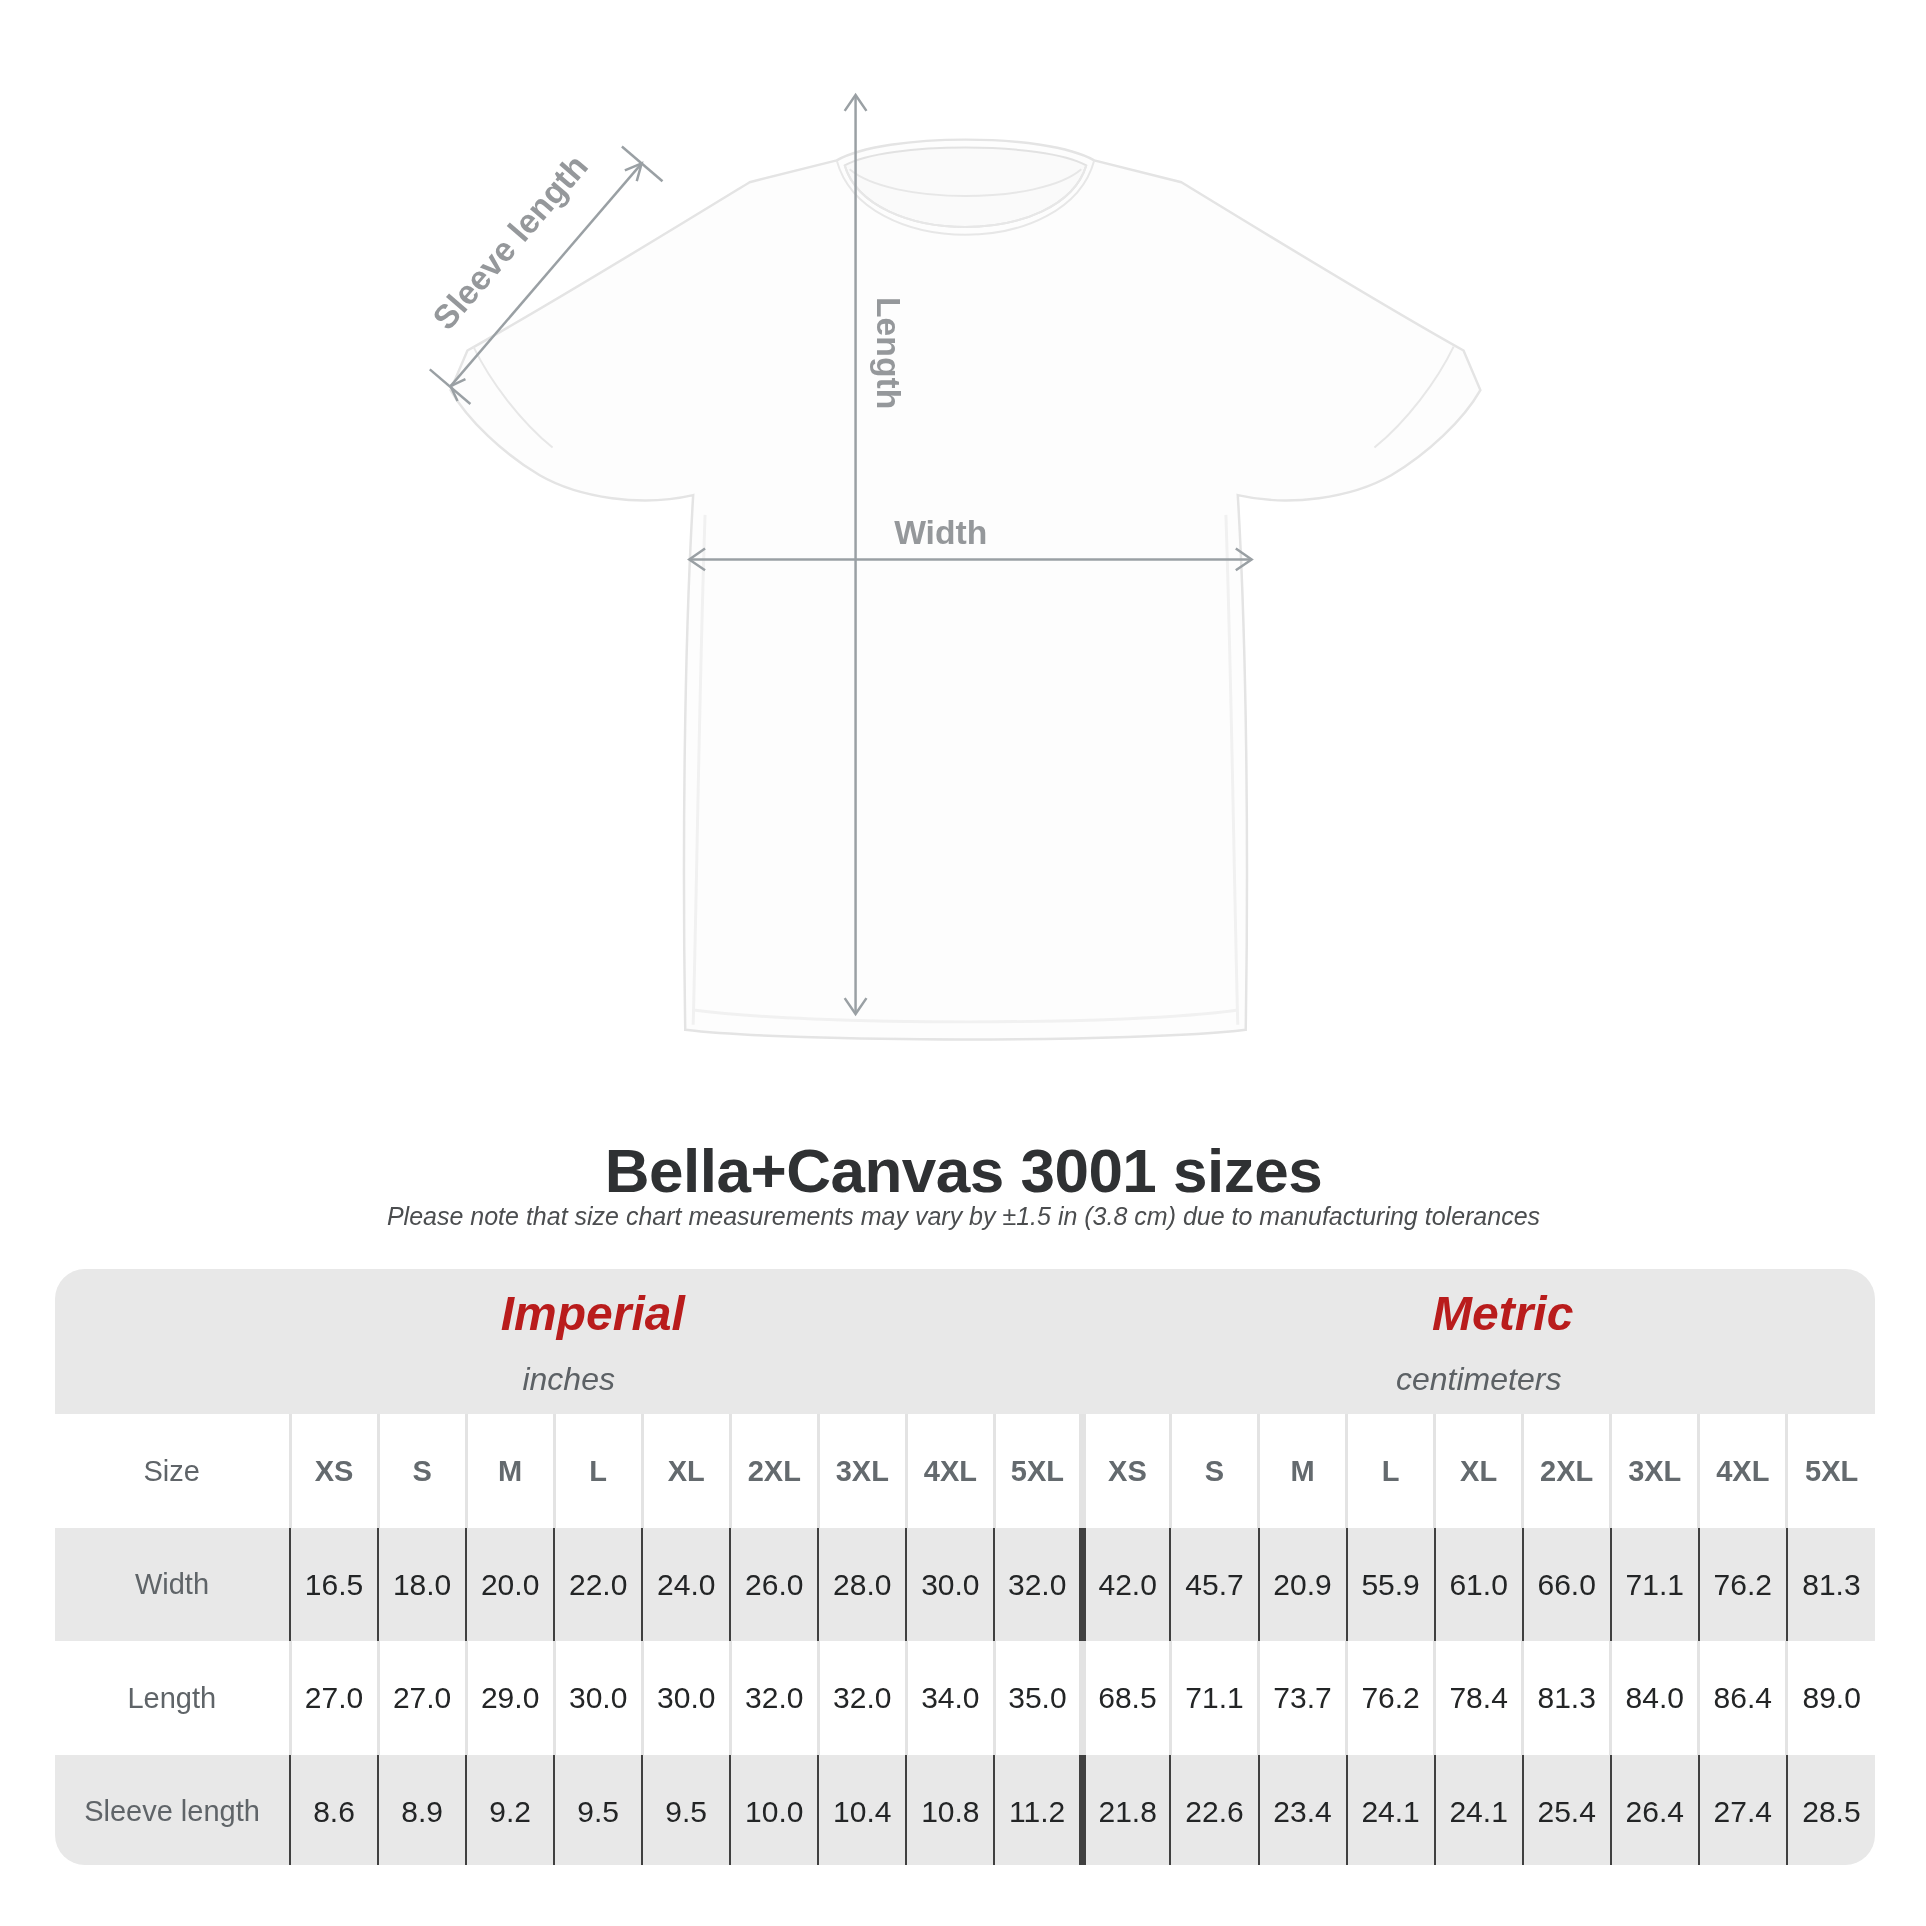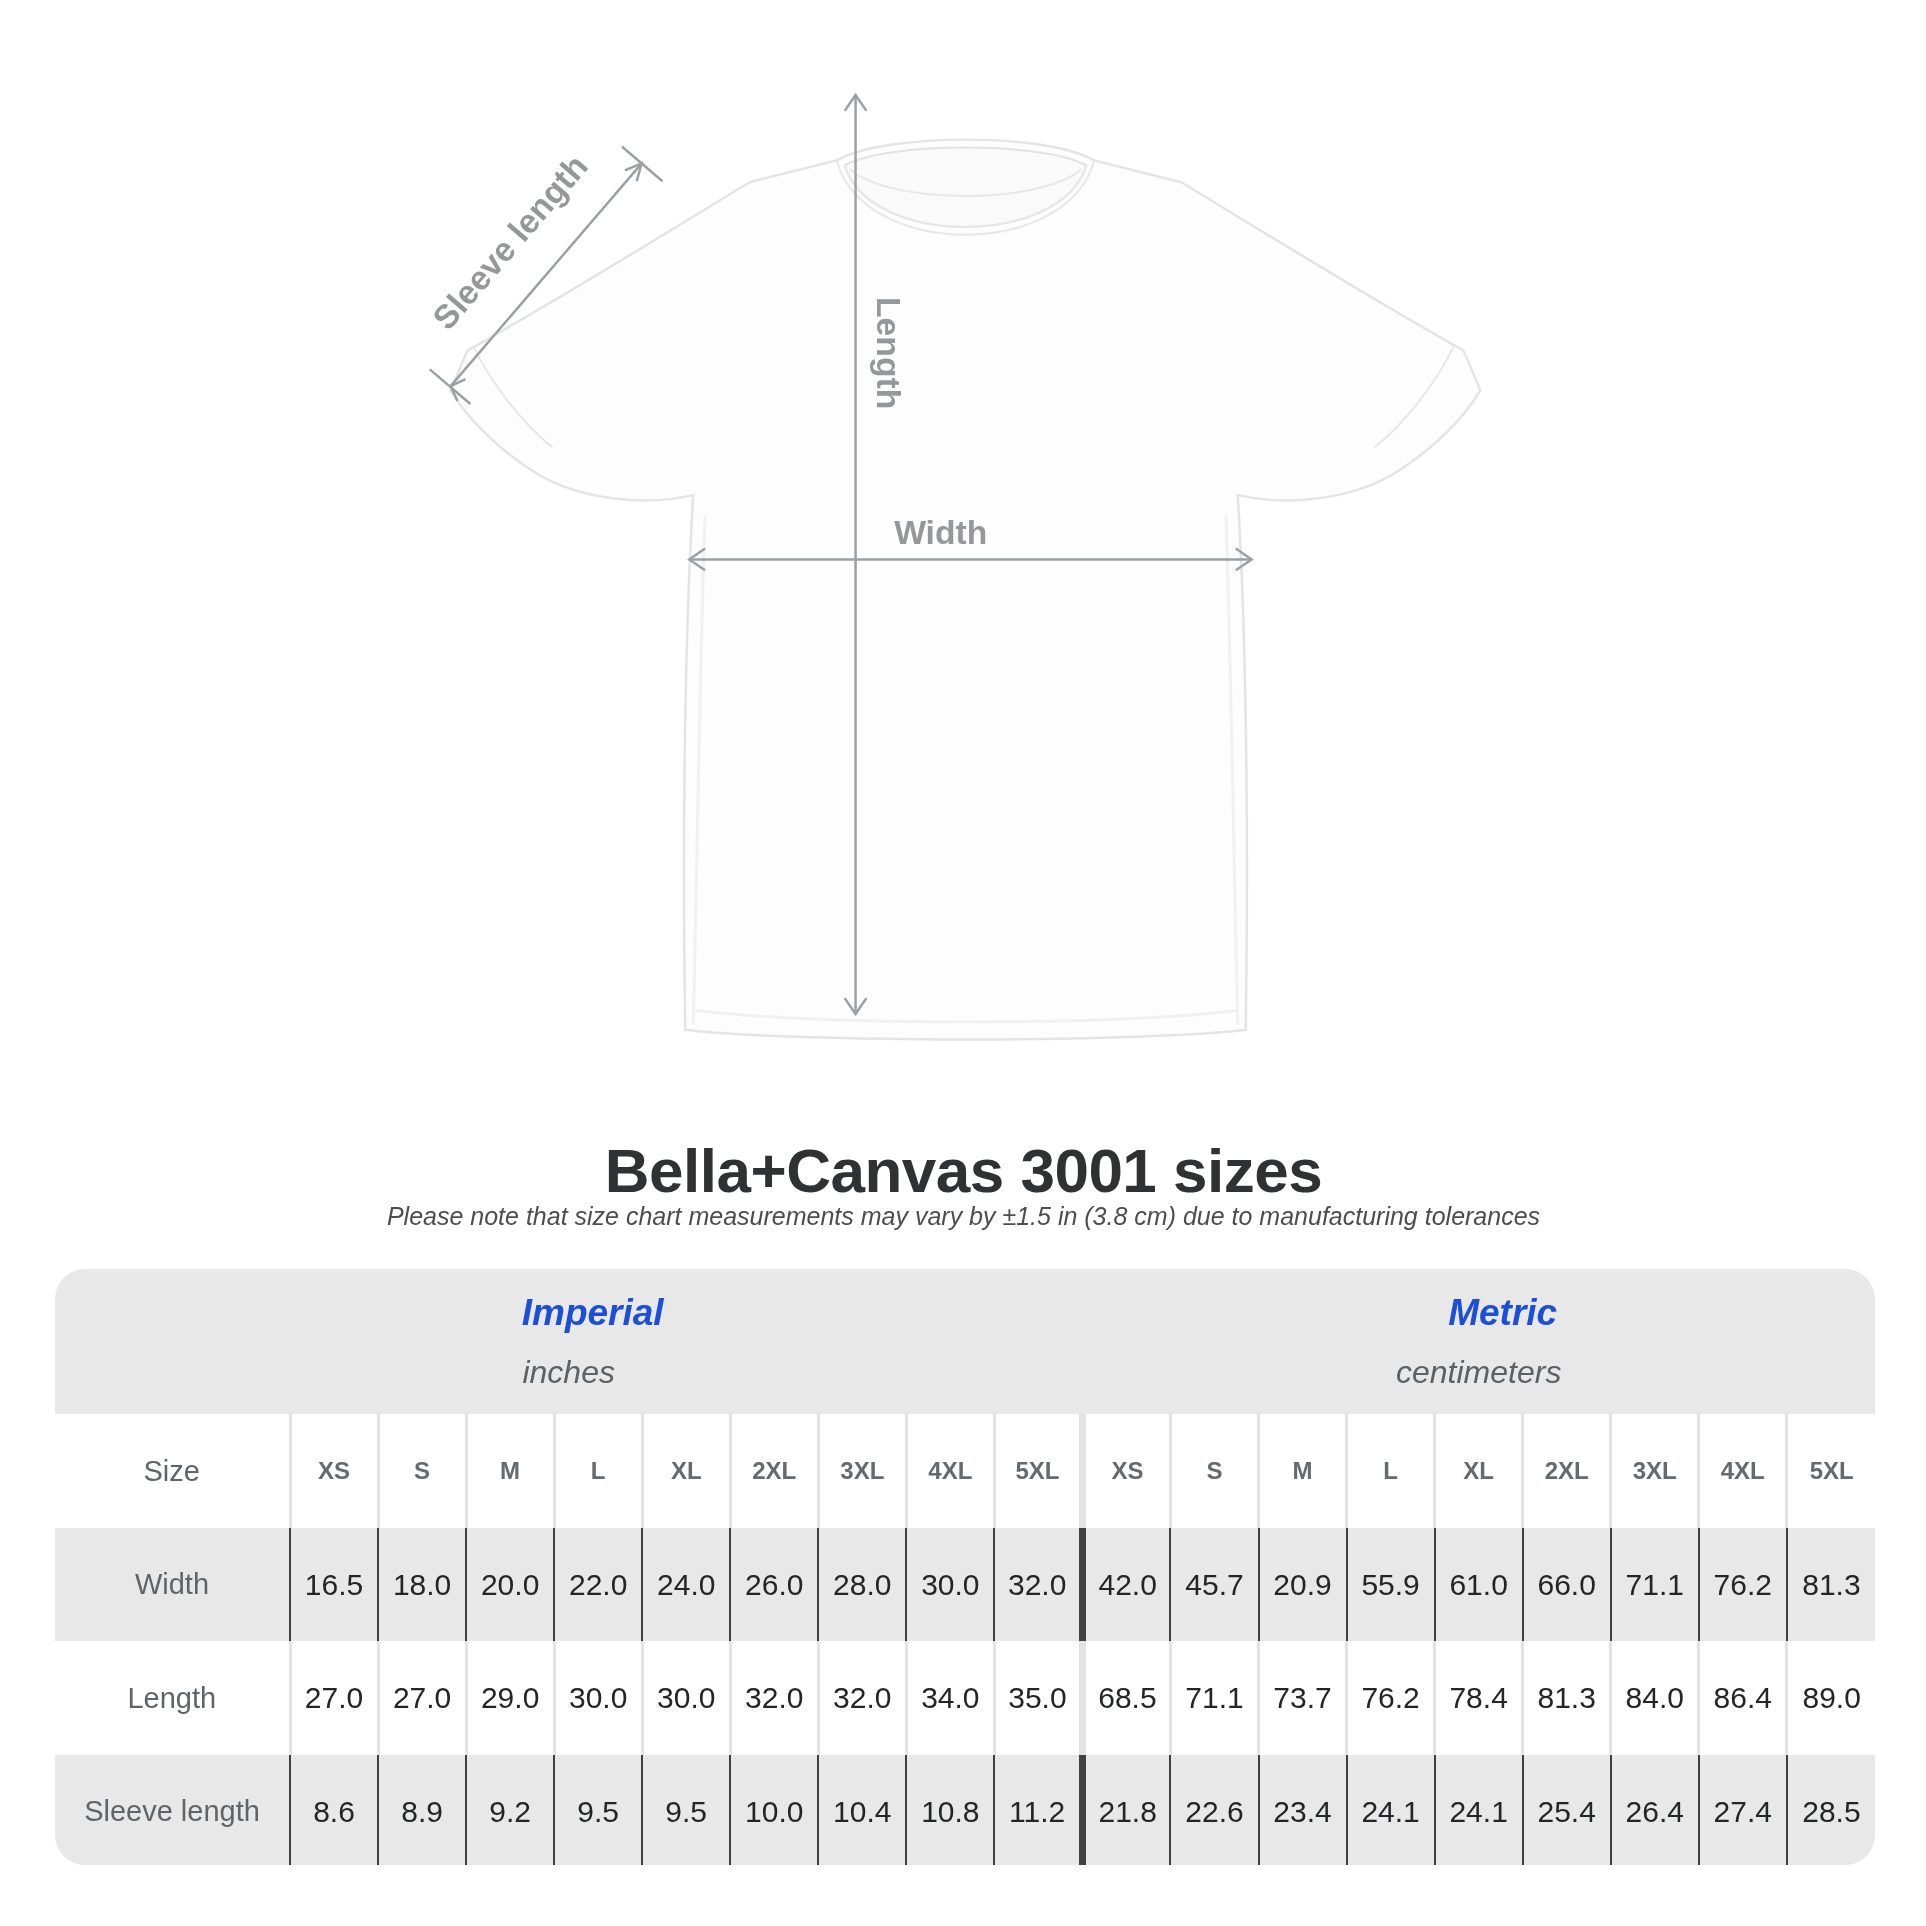--- a/index.html
+++ b/index.html
@@ -36,30 +36,30 @@
   #size-table{
     width:100%;height:100%;
     border-collapse:collapse;table-layout:fixed;
   }
   #size-table col.label-col{width:235px;}
   #size-table td{
     text-align:center;vertical-align:middle;
     padding:0;white-space:nowrap;
   }
   tr.unit-row td{background:#e8e8e8;height:145px;}
-  .unit-name{font-size:37px;font-weight:bold;font-style:italic;color:#1d4ed8;margin-left:48px;}
+  .unit-name{font-size:48px;font-weight:bold;font-style:italic;color:#b91c1c;margin-left:48px;}
   .unit-sub{font-size:32px;font-style:italic;color:#5c6165;margin-top:20px;}
   tr.row-white td{background:#ffffff;border-left:3px solid #e3e3e3;height:114px;}
   tr.row-gray  td{background:#e8e8e8;border-left:2px solid #404040;height:113px;}
   tr.row-white td:first-child,
   tr.row-gray  td:first-child{border-left:none;}
   tr.row-white td.group-start{border-left-width:7px;}
   tr.row-gray  td.group-start{border-left-width:7px;}
   .label-cell{font-size:29px;font-weight:normal;color:#5f6468;}
-  .size-cell{font-size:24px;font-weight:bold;color:#646a6e;}
+  .size-cell{font-size:29px;font-weight:bold;color:#646a6e;}
   .num-cell{font-size:30px;color:#232526;}
 </style>
 </head>
 <body>
 
 <div id="page">
 
   <svg id="diagram" width="1927" height="1109" viewBox="0 0 1946 1120" aria-hidden="true">
 
     <g>

